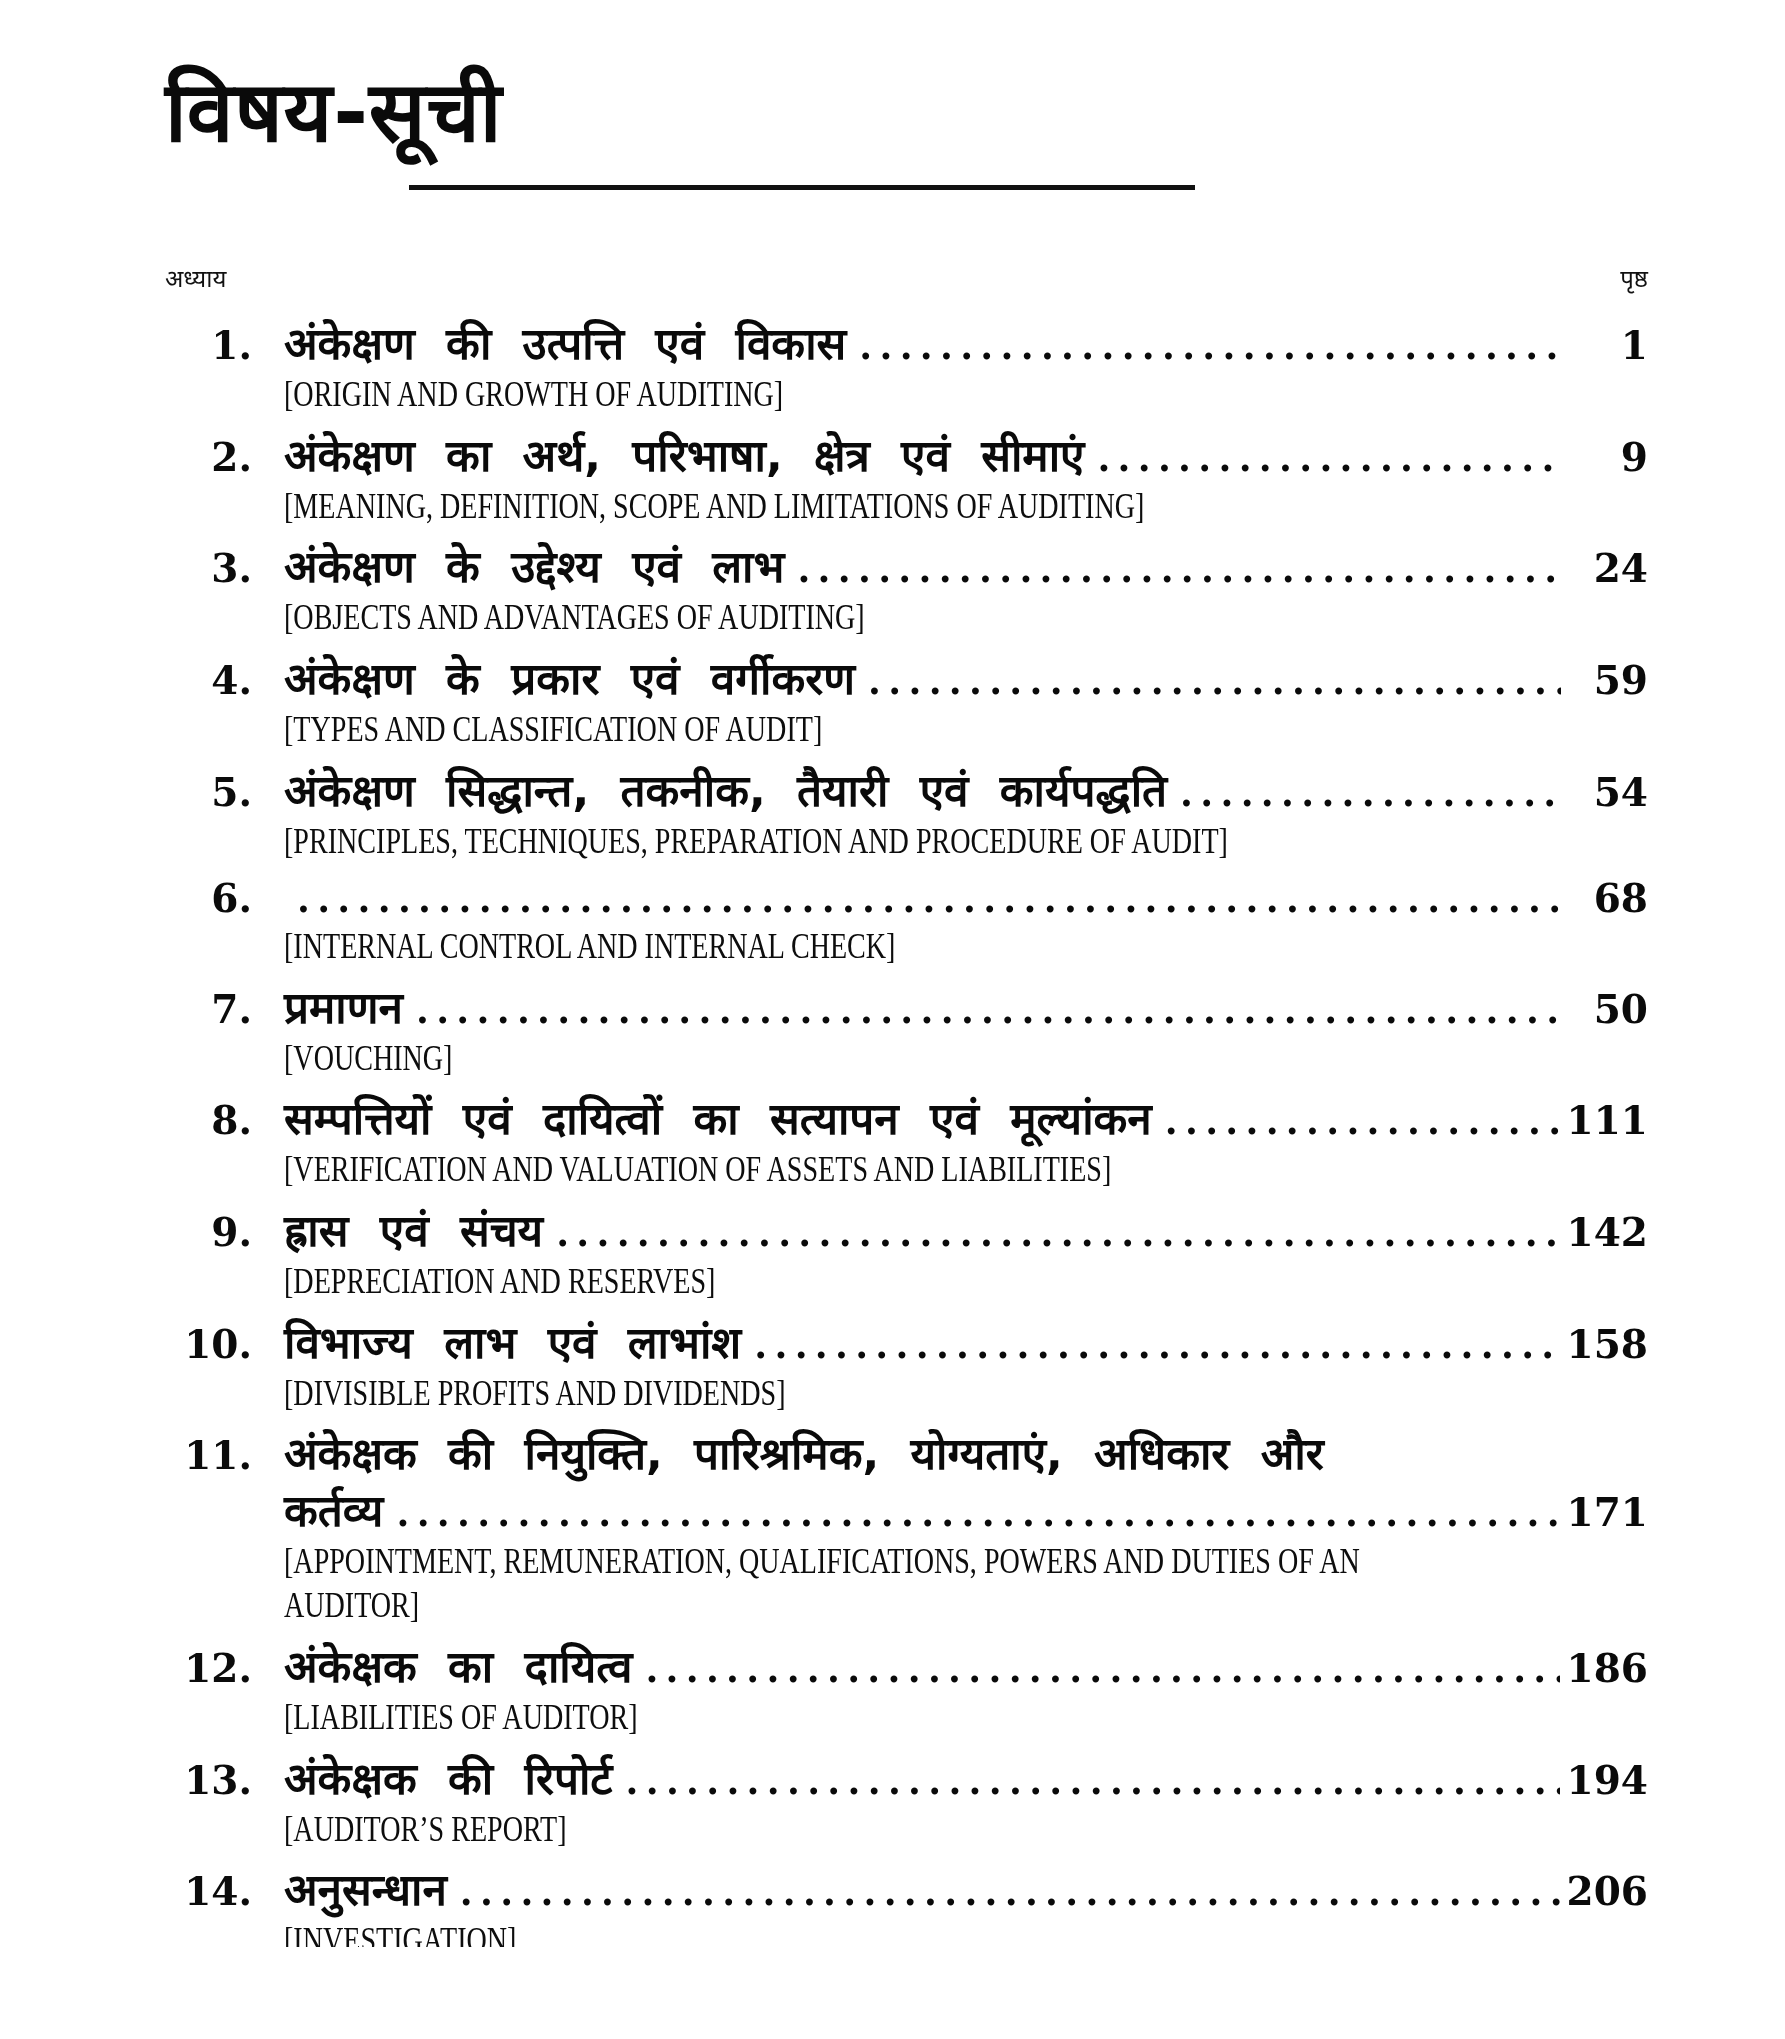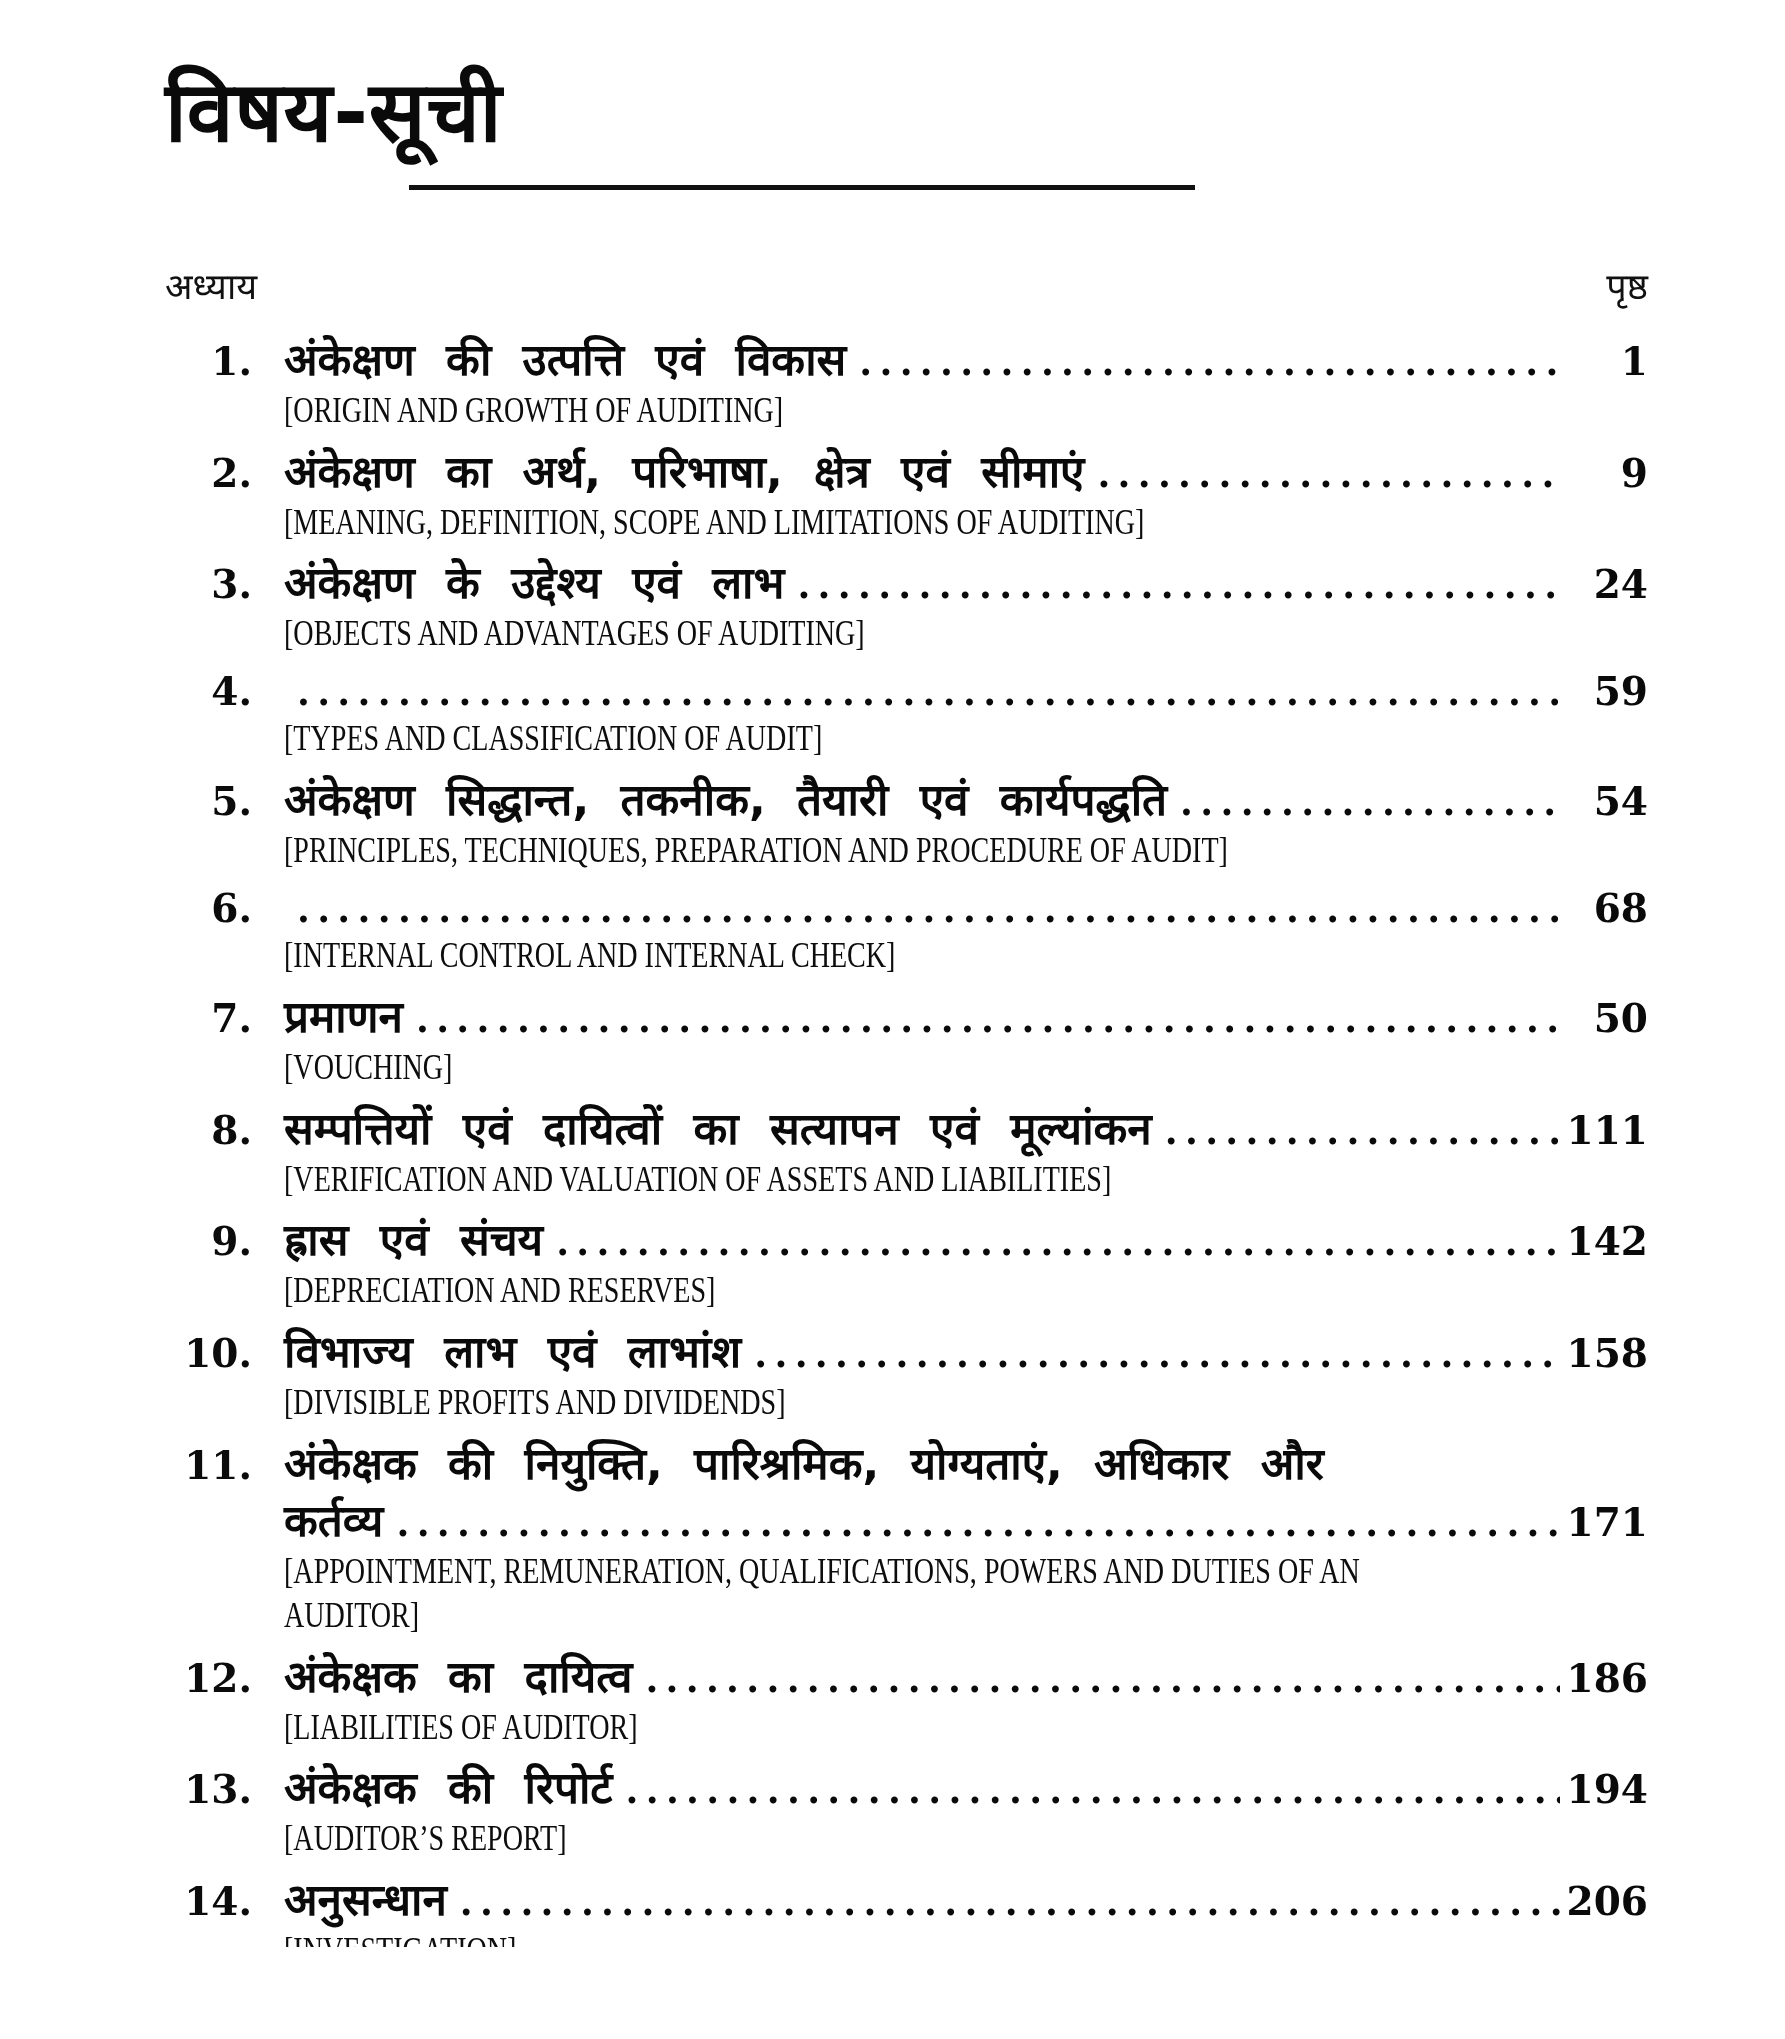--- a/index.html
+++ b/index.html
@@ -39,21 +39,21 @@
     margin-left: 244px;
     width: 786px;
     height: 4.8px;
     background: #111111;
   }
   .col-head {
     display: flex;
     justify-content: space-between;
     align-items: baseline;
     margin-top: 71px;
-    font-size: 36px;
+    font-size: 24px;
     font-weight: normal;
     color: #111111;
   }
   .toc-list {
     list-style: none;
     margin: 21px 0 0 0;
     padding: 0;
   }
   .entry {
     margin-bottom: 10.5px;
@@ -171,20 +171,21 @@
               </div>
               <span class="en" lang="en">[OBJECTS AND ADVANTAGES OF AUDITING]</span>
             </div>
     </div>
   </li>
         <li class="entry">
     <div class="entry-row">
       <span class="num">4.</span>
       <div class="entry-body">
               <div class="hline">
+                <span class="hi" lang="hi">अंकेक्षण के प्रकार एवं वर्गीकरण</span>
                 <span class="dots">................................................................................................................................................................</span>
                 <span class="pg">59</span>
               </div>
               <span class="en" lang="en">[TYPES AND CLASSIFICATION OF AUDIT]</span>
             </div>
     </div>
   </li>
         <li class="entry">
     <div class="entry-row">
       <span class="num">5.</span>

